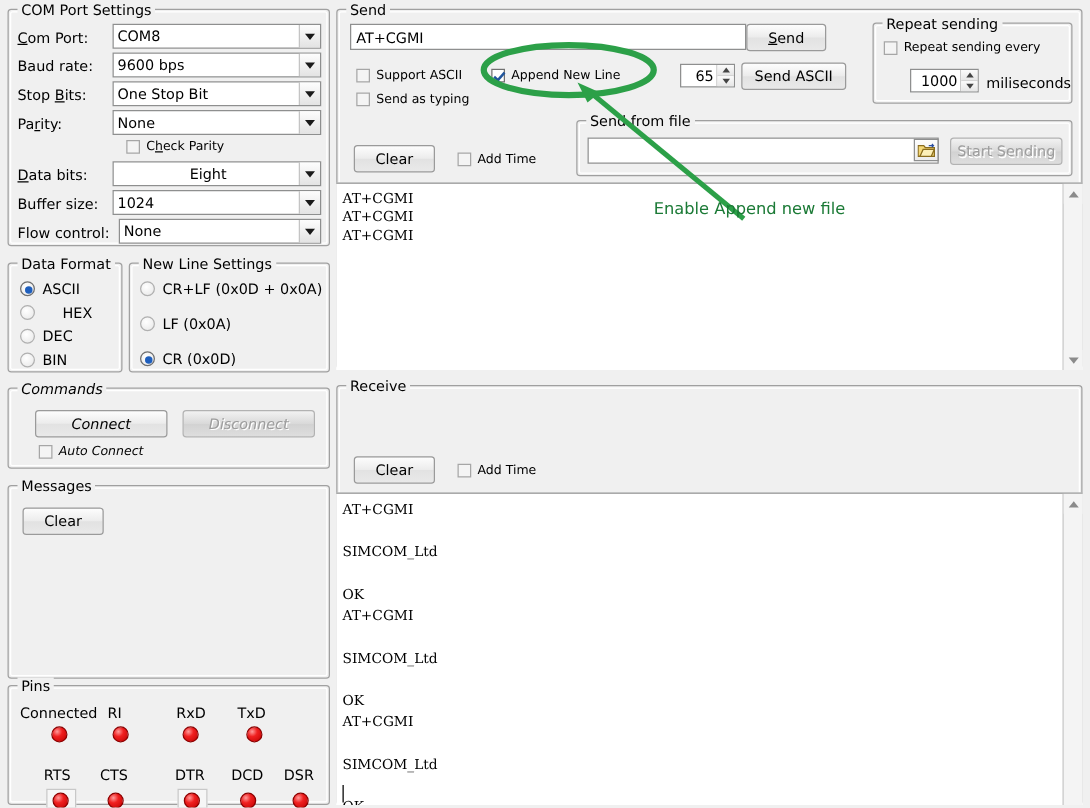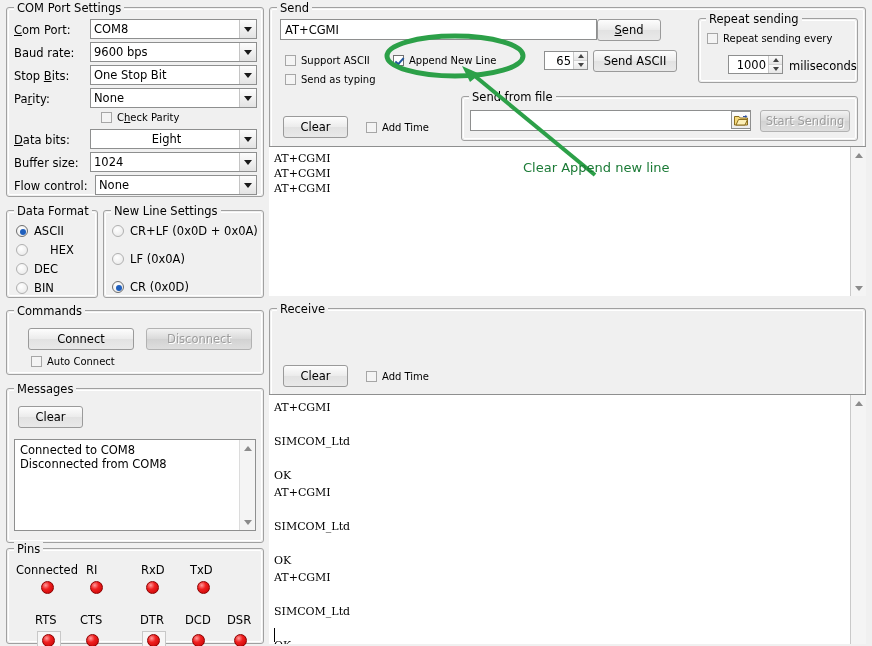--- a/index.html
+++ b/index.html
@@ -355,21 +355,21 @@
     <div class="rad" style="left:8px; top:41px;">
       <span class="dot"></span>
       <span>LF (0x0A)</span>
     </div>
     <div class="rad on" style="left:8px; top:69px;">
       <span class="dot"></span>
       <span>CR (0x0D)</span>
     </div>
   </div>
 
-  <div class="gb" style="left:6px; top:310px; width:258px; height:65px;">
+  <div class="gb" style="left:6px; top:310px; width:258px; height:65px;font-style:italic;">
     <div class="gb-inner"></div>
     <div class="gb-title">Commands</div>
 
     <div class="btn dis" style="left:139px; top:17px; width:106px; height:22px;">
       <span>Disconnect</span>
     </div>
     <div class="btn" style="left:21px; top:17px; width:106px; height:22px;">
       <span>Connect</span>
     </div>
     <div class="cbx" style="left:24px; top:45px;">
@@ -379,32 +379,20 @@
   </div>
 
   <div class="gb" style="left:6px; top:388px; width:258px; height:155px;">
     <div class="gb-inner"></div>
     <div class="gb-title">Messages</div>
 
     <div class="btn" style="left:11px; top:17px; width:65px; height:22px;">
       <span>Clear</span>
     </div>
 
-    <div class="logbox" style="left:7px; top:50px; width:242px; height:92px;">
-      <div class="msgtext">Connected to COM8
-Disconnected from COM8</div>
-      <div class="vscroll">
-        <div class="sb-arrow up">
-            <i></i>
-          </div>
-        <div class="sb-arrow dn">
-            <i></i>
-          </div>
-      </div>
-    </div>
   </div>
 
   <div class="gb" style="left:6px; top:548px; width:258px; height:96px;">
     <div class="gb-inner"></div>
     <div class="gb-title">Pins</div>
 
     <div class="pinlbl" style="left:9px; top:14px;">Connected</div>
     <div class="pinlbl" style="left:79px; top:14px;">RI</div>
     <div class="pinlbl" style="left:134px; top:14px;">RxD</div>
     <div class="pinlbl" style="left:183px; top:14px;">TxD</div>
@@ -567,15 +555,15 @@
           </div>
       </div>
     </div>
   </div>
 
   <svg id="anno">
     <ellipse cx="455" cy="56" rx="68" ry="20" fill="none" stroke="#2ca048" stroke-width="5"></ellipse>
     <line x1="595" y1="175" x2="470" y2="72" stroke="#2ca048" stroke-width="4"></line>
     <polygon points="462,66 480,74 470,82" fill="#2ca048"></polygon>
   </svg>
-  <div class="anno-text" style="left:523px; top:160px;">Clear Append new line</div>
+  <div class="anno-text" style="left:523px; top:160px;">Enable Append new file</div>
 
 </div>
 
 </body></html>

